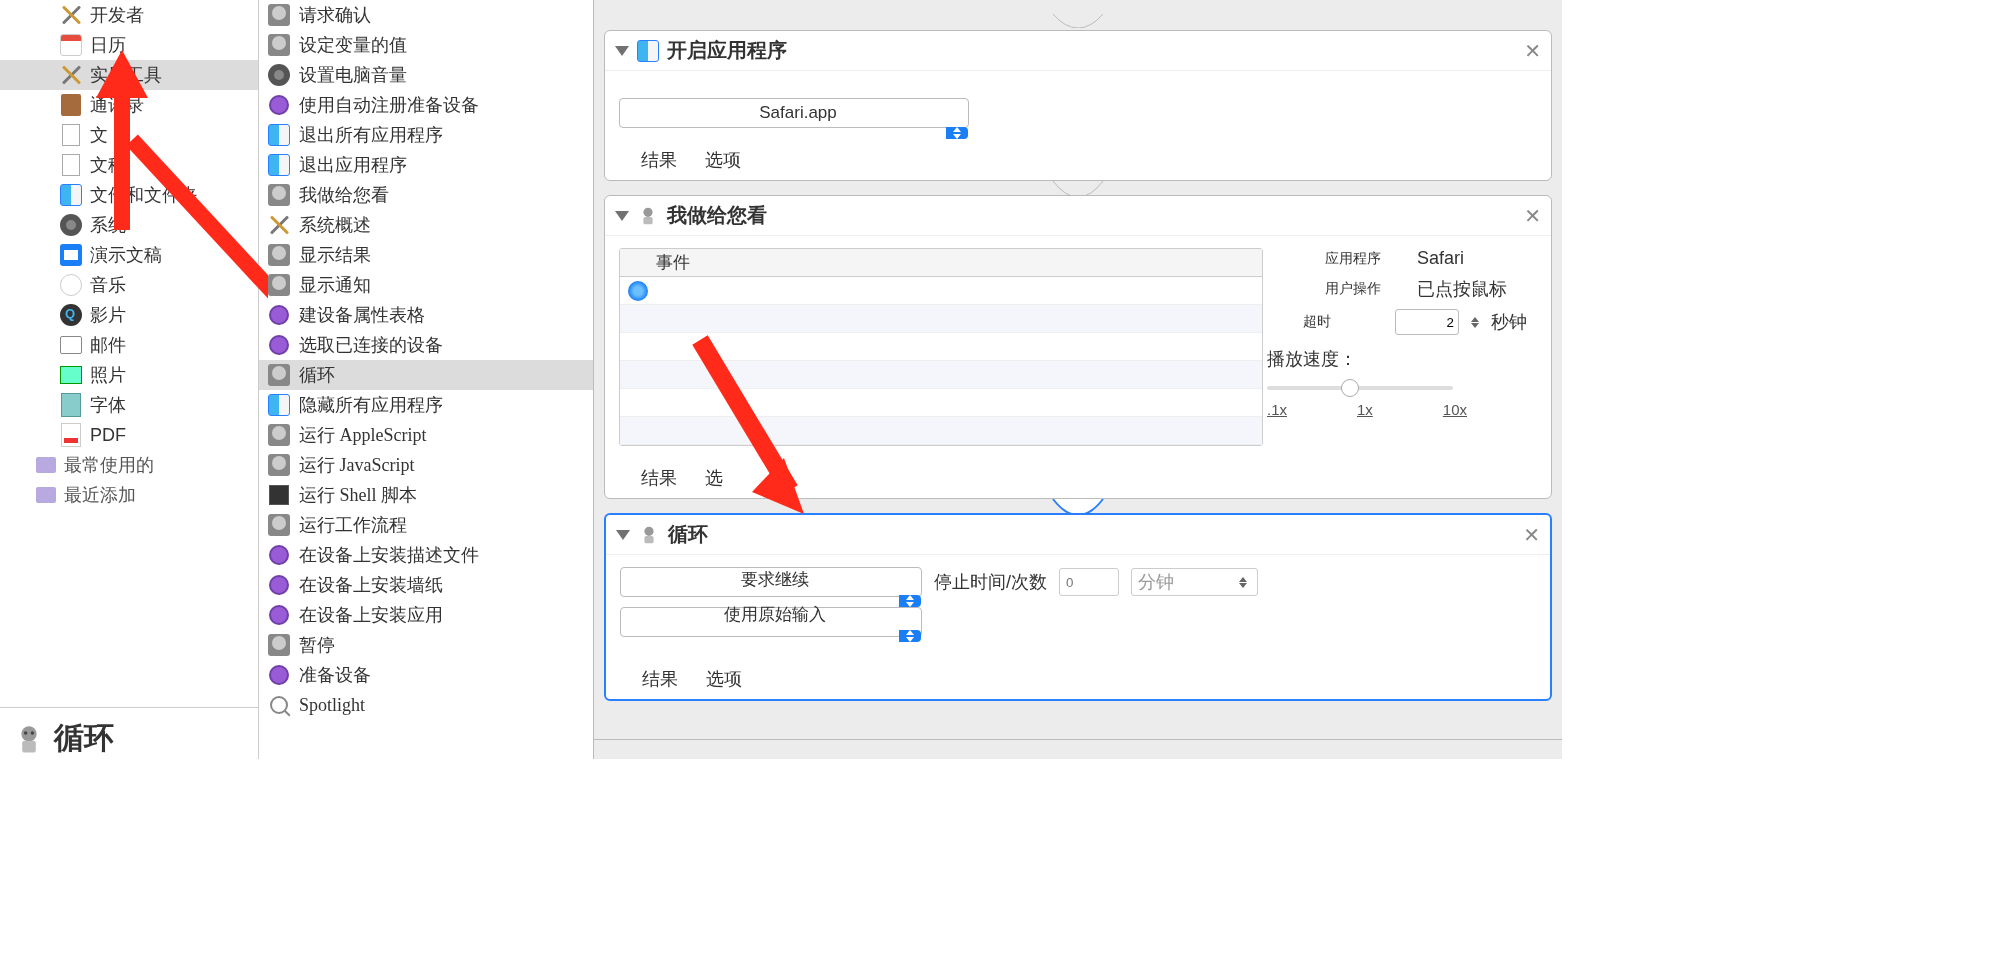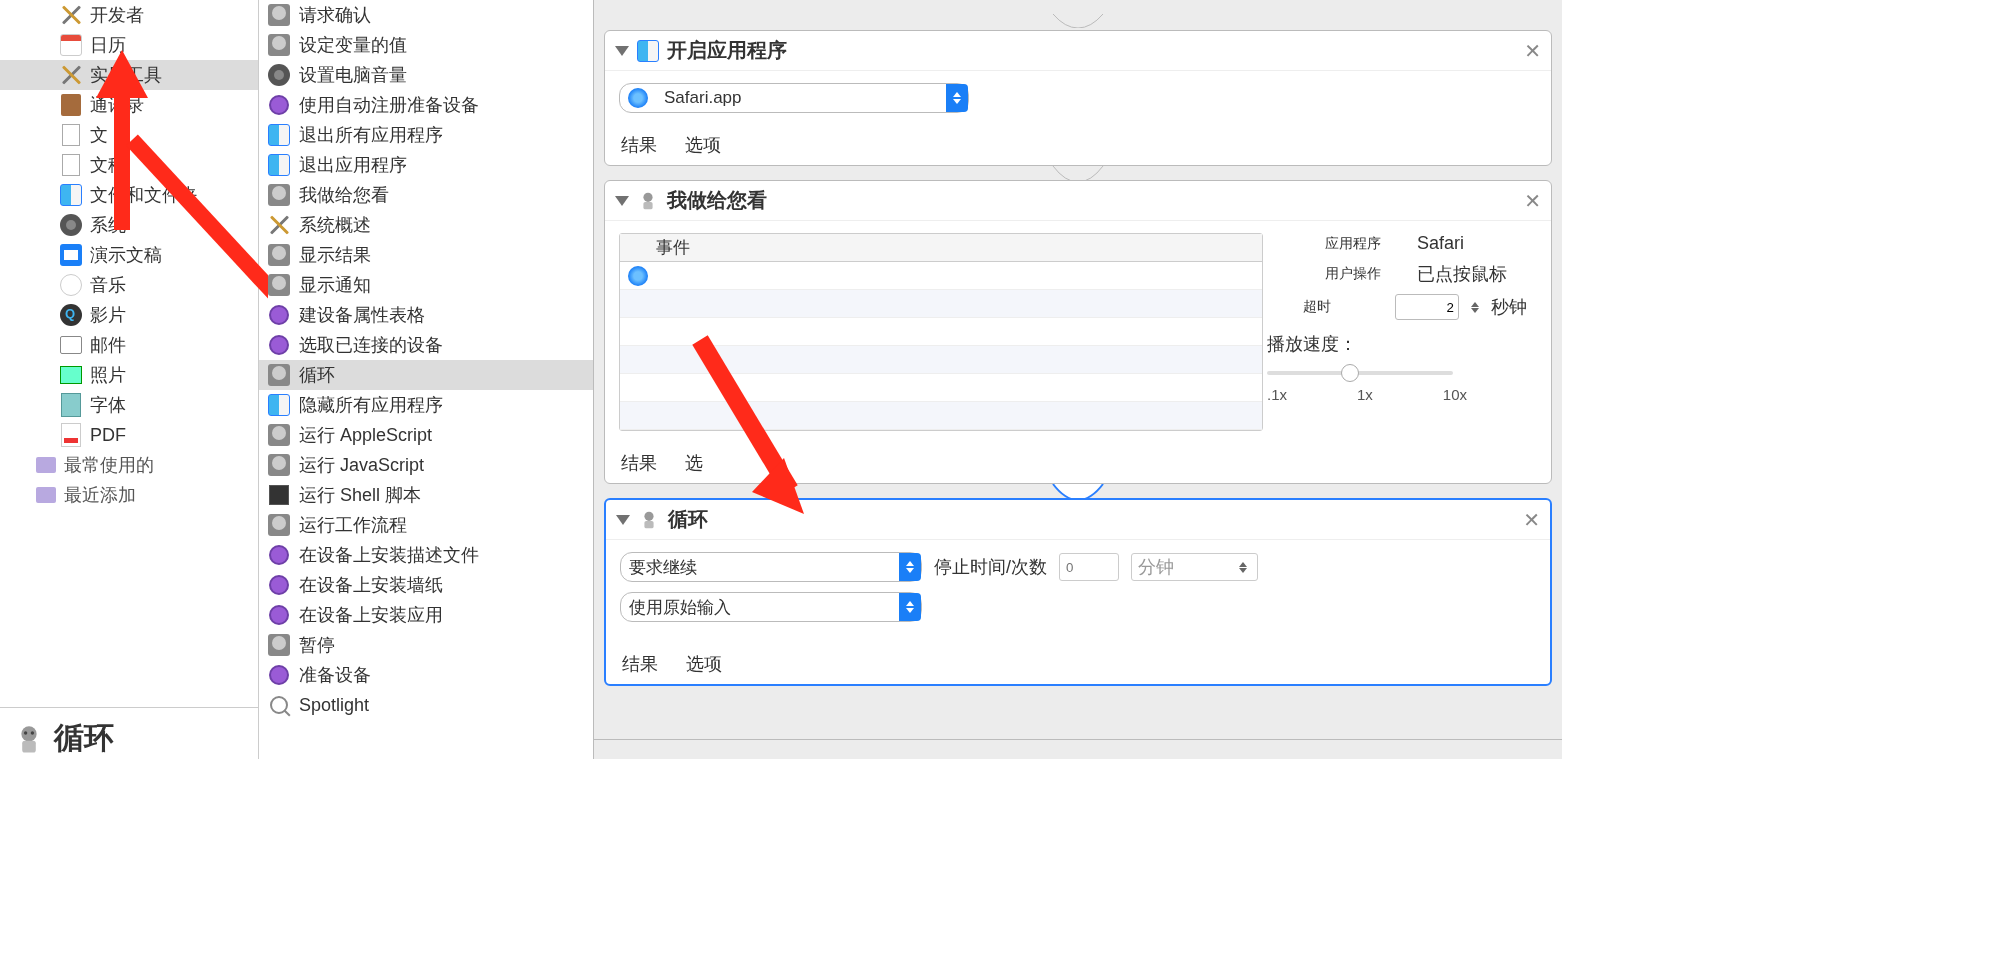--- a/index.html
+++ b/index.html
@@ -10,34 +10,34 @@
 .col3 { flex: 1; background: #ececec; display: flex; flex-direction: column; position: relative;}
 .cat-list { flex: 1; overflow-y: auto; padding-top: 0; }
 .cat-item { display: flex; align-items: center; height: 30px; padding-left: 60px; cursor: default; gap: 8px; font-size: 18px; color: #333; }
 .cat-item.selected { background: #dcdcdc; }
 .cat-item .icon { width: 22px; height: 22px; display: inline-flex; align-items: center; justify-content: center; font-size: 16px; }
 .cat-section { display: flex; align-items: center; height: 30px; padding-left: 36px; gap: 8px; font-size: 18px; color: #555; }
 .cat-section .folder-ic { width: 20px; height: 16px; background: #b8a9e0; border-radius: 2px; display:inline-block;}
 .col1-footer { border-top: 1px solid #ccc; padding: 10px 12px 0 12px; display:flex; gap:8px; align-items:center;}
 .col1-footer .346369 { font-size: 30px; font-weight: 600;}
 .automator-ic { width:34px; height:34px; display:inline-block;}
-.action-list { height: 100%; }
+.action-list { height: 100%; font-family: Liberation Serif, serif; }
 .action-item { display: flex; align-items: center; height: 30px; padding-left: 8px; gap: 8px; font-size: 18px; cursor: default; }
 .action-item.selected { background: #dcdcdc; }
 .action-item .icon { width: 24px; height: 24px; display: inline-flex; align-items:center; justify-content:center;}
 .workflow { flex:1; padding: 14px 10px 0 10px; overflow-y:auto; position:relative;}
 .card { background:#fff; border:1px solid #bbb; border-radius:6px; margin-bottom: 28px; position:relative;}
 .card.selected { border:2px solid #2a7fff; }
 .card-head { display:flex; align-items:center; height:40px; padding: 0 10px; gap:8px; border-bottom:1px solid #eee;}
 .card-head .disclosure { width:0;height:0;border-left:7px solid transparent;border-right:7px solid transparent;border-top:10px solid #717171;}
 .card-head .title { font-weight:600; font-size:20px;}
 .card-head .close { margin-left:auto; color:#888; font-size:20px; cursor:default;}
 .card-body { padding: 12px 14px; }
-.card-foot { display:flex; gap:28px; padding: 8px 16px; font-size:18px; color:#333; }
-.select-like { display:inline-flex; align-items:center; background:#fff; border:1px solid #bbb; border-radius:12px; height:30px; padding:0 0 0 8px; gap:16px; font-size:17px;}
+.card-foot { display:flex; gap:28px; padding: 8px 36px; font-size:18px; color:#333; }
+.select-like { display:inline-flex; align-items:center; background:#fff; border:1px solid #bbb; border-radius:4px; height:30px; padding:0 0 0 8px; gap:4px; font-size:17px;flex-direction:column;}
 .select-like .caps { width:22px; align-self:stretch; background:#1a7ff7; border-radius: 0 4px 4px 0; display:flex; flex-direction:column; align-items:center; justify-content:center; gap:2px; margin-left:auto;}
 .caps-grey { width:16px; display:flex; flex-direction:column; align-items:center; justify-content:center; gap:1px;}
 .arr-up { width:0;height:0;border-left:4px solid transparent;border-right:4px solid transparent;border-bottom:5px solid #fff;}
 .arr-dn { width:0;height:0;border-left:4px solid transparent;border-right:4px solid transparent;border-top:5px solid #fff;}
 .arr-up-g { width:0;height:0;border-left:4px solid transparent;border-right:4px solid transparent;border-bottom:5px solid #666;}
 .arr-dn-g { width:0;height:0;border-left:4px solid transparent;border-right:4px solid transparent;border-top:5px solid #666;}
 .safari-ic { width:20px;height:20px;border-radius:50%;background:radial-gradient(circle,#6cc0ff 30%,#1a7ff7 70%);position:relative;}
 .finder-ic { width:22px;height:22px; background: linear-gradient(90deg,#3eb5f1 50%,#f5f5f5 50%); border-radius:3px; border:1px solid #2a7fff;}
 .gear-ic{width:22px;height:22px;border-radius:50%;background:#555;display:flex;align-items:center;justify-content:center;}
 .gear-ic::after{content:"";width:10px;height:10px;border-radius:50%;background:#888;}
@@ -55,21 +55,21 @@
 .wm-row:nth-child(even){background:#fff;}
 .watchme-right{width:270px; padding-right:10px;}
 .kv{display:flex;align-items:center;margin-bottom:8px;gap:8px;justify-content:flex-end;}
 .kv .k{font-size:14px;text-align:left;min-width:84px;font-family:Liberation Mono, monospace;}
 .kv .v{font-size:18px;min-width:110px;}
 .num-input{width:64px;height:26px;border:1px solid #bbb;border-radius:3px;text-align:right;padding-right:4px;}
 .slider-area{margin-top:12px;}
 .slider{position:relative;height:22px;width:186px;margin-top:6px;}
 .slider-track{position:absolute;top:9px;left:0;right:0;height:4px;background:#ddd;border-radius:2px;}
 .slider-knob{position:absolute;top:2px;left:74px;width:18px;height:18px;background:#fff;border:1px solid #aaa;border-radius:50%;}
-.slider-ticks{display:flex;justify-content:space-between;font-size:15px;color:#555;width:200px;margin-top:2px;}
+.slider-ticks{display:flex;justify-content:space-between;font-size:15px;color:#555;width:200px;margin-top:2px;text-decoration:underline;}
 .input-grey{width:60px;height:28px;border:1px solid #ccc;border-radius:3px;background:#fff;color:#bbb;padding-left:6px;}
 .unit-sel{width:127px;height:28px;border:1px solid #ccc;border-radius:3px;display:inline-flex;align-items:center;padding:0 6px;color:#999;justify-content:space-between;}
 .loop-body{display:flex;align-items:center;gap:12px;margin-bottom:10px;}
 .connector{height:18px;display:flex;justify-content:center;margin-top:-28px;margin-bottom:-4px;}
 .connector svg{overflow:visible;}
 .red-arrow{position:absolute;pointer-events:none;}
 .robot-ic{width:22px;height:22px;}
 .cal-ic{width:22px;height:22px;background:#fff;border:1px solid #ccc;border-radius:3px;position:relative;}
 .cal-ic::before{content:"";position:absolute;top:0;left:0;right:0;height:6px;background:#e74c3c;border-radius:2px 2px 0 0;}
 .book-ic{width:20px;height:22px;background:#a56b3c;border-radius:2px;}

